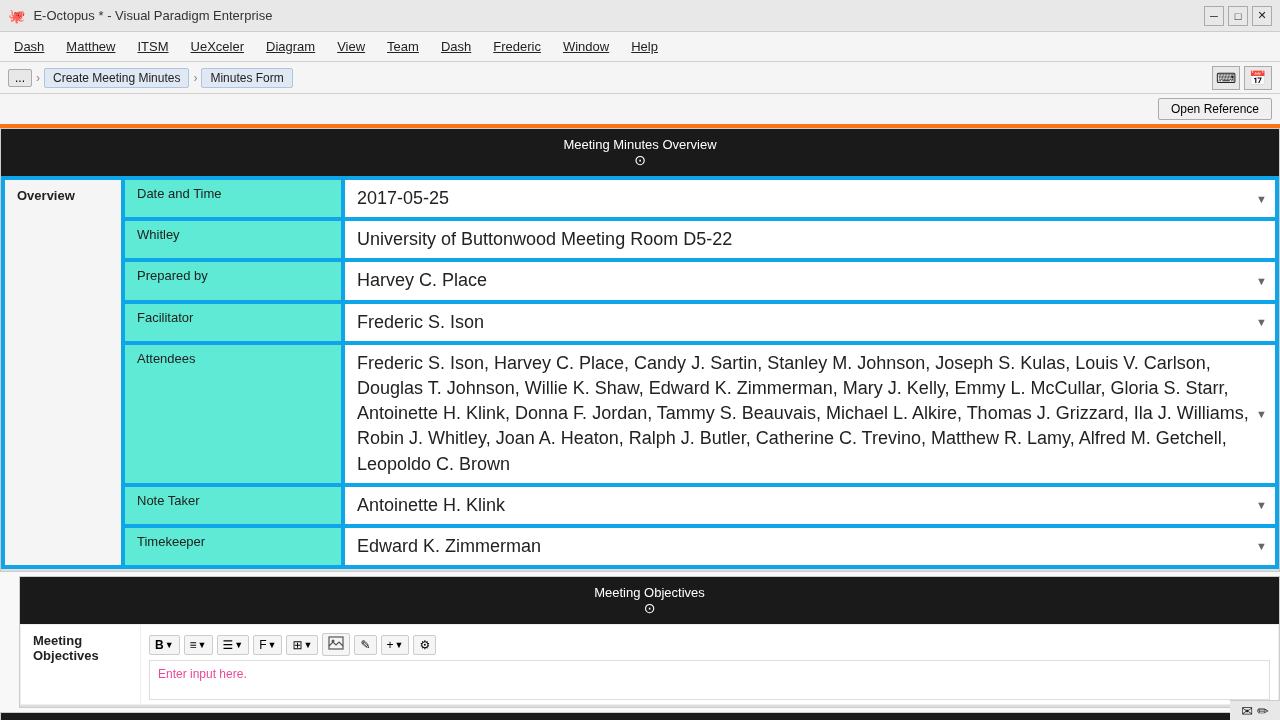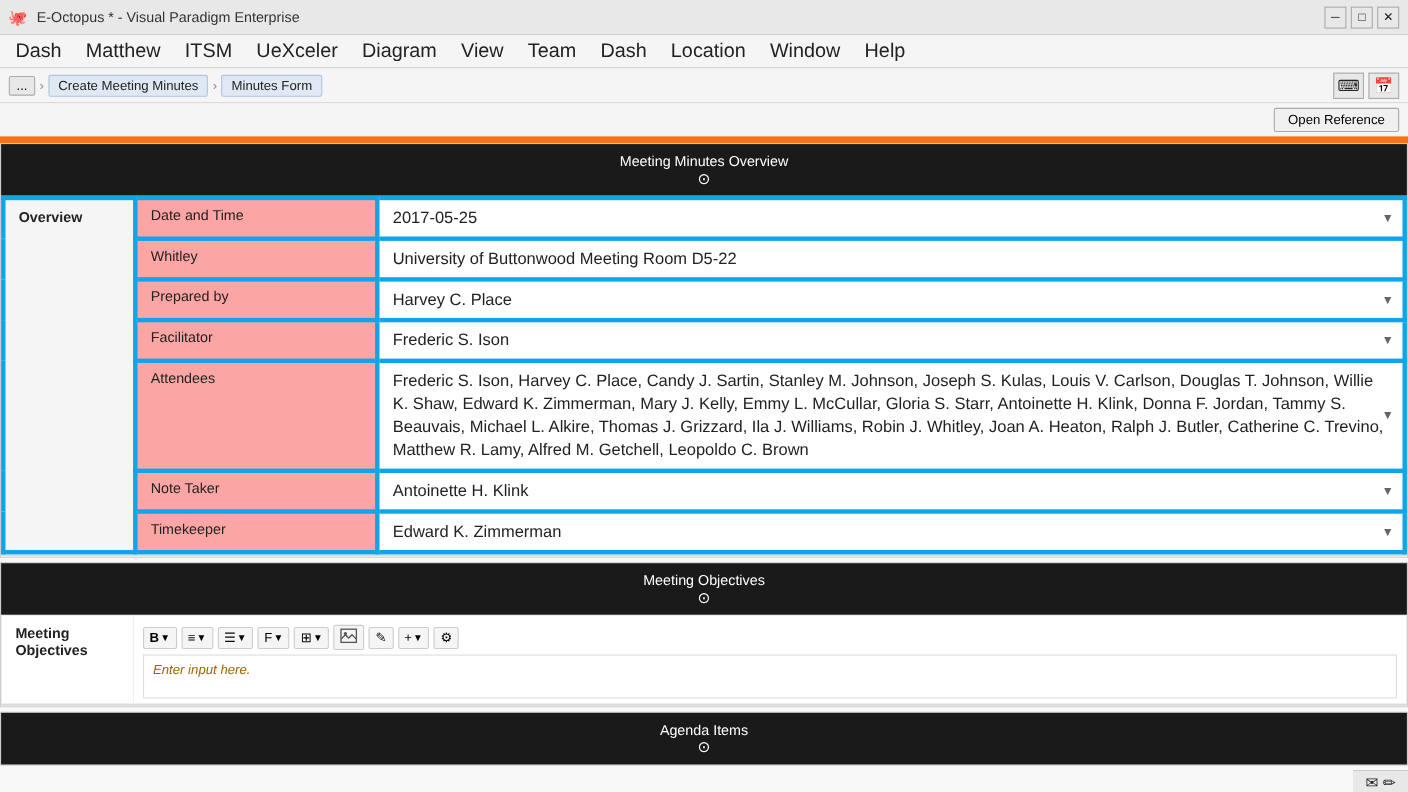--- a/index.html
+++ b/index.html
@@ -56,21 +56,22 @@
       display: flex;
       align-items: center;
       padding: 0 4px;
       border-bottom: 1px solid #d0d0d0;
       gap: 2px;
     }
     .menu-item {
       padding: 4px 10px;
       cursor: pointer;
       border-radius: 2px;
-      font-size: 18px;
+      font-size: 13px;
+      text-decoration: underline;
     }
 
     
     .breadcrumb-bar {
       background: #f5f5f5;
       height: 32px;
       display: flex;
       align-items: center;
       padding: 0 8px;
       border-bottom: 1px solid #d0d0d0;
@@ -122,21 +123,21 @@
       height: calc(720px - 32px - 30px - 32px);
       overflow-y: auto;
       display: flex;
       flex-direction: column;
     }
 
     
     .top-toolbar {
       background: #f5f5f5;
       padding: 4px 8px;
-      border-bottom: 6px solid #f97316;
+      border-bottom: 4px solid #f97316;
       display: flex;
       justify-content: flex-end;
     }
     .open-ref-btn {
       padding: 3px 12px;
       background: #f0f0f0;
       border: 1px solid #aaa;
       cursor: pointer;
       font-size: 12px;
       border-radius: 2px;
@@ -177,40 +178,40 @@
       width: 120px;
       padding: 8px 12px;
       font-weight: 600;
       font-size: 13px;
       background: #f5f5f5;
       vertical-align: middle;
     }
     .overview-field-col {
       width: 220px;
       padding: 6px 12px;
-      background: #fca5a5;
+      background: #5eead4;
       font-weight: 500;
       font-size: 13px;
       vertical-align: middle;
     }
     .overview-value-col {
       padding: 6px 12px;
       vertical-align: middle;
       position: relative;
     }
     .dropdown-arrow {
       position: absolute;
       right: 8px;
       top: 50%;
       transform: translateY(-50%);
       font-size: 11px;
       color: #666;
     }
     .overview-value-text {
-      font-size: 15px;
+      font-size: 18px;
       padding-right: 20px;
       line-height: 1.4;
     }
 
     
     .objectives-section {
       background: #fff;
       border-bottom: 2px solid #ddd;
     }
     .obj-label-col {
@@ -238,23 +239,22 @@
       font-size: 12px;
       border-radius: 2px;
       display: flex;
       align-items: center;
       gap: 1px;
     }
     .editor-area {
       min-height: 40px;
       border: 1px solid #ddd;
       padding: 6px 8px;
-      color: #a16207;
-      font-size: 12px;
-      font-style: italic;
+      color: #ec4899;
+      font-size: 12px;
     }
 
     
     .main-content::-webkit-scrollbar {
       width: 12px;
     }
     .main-content::-webkit-scrollbar-track {
       background: #f0f0f0;
     }
     .main-content::-webkit-scrollbar-thumb {
@@ -293,21 +293,21 @@
 
 <div class="menu-bar">
   <div class="menu-item">Dash</div>
   <div class="menu-item">Matthew</div>
   <div class="menu-item">ITSM</div>
   <div class="menu-item">UeXceler</div>
   <div class="menu-item">Diagram</div>
   <div class="menu-item">View</div>
   <div class="menu-item">Team</div>
   <div class="menu-item">Dash</div>
-  <div class="menu-item">Location</div>
+  <div class="menu-item">Frederic</div>
   <div class="menu-item">Window</div>
   <div class="menu-item">Help</div>
 </div>
 
 <div class="breadcrumb-bar">
   <button class="breadcrumb-more">...</button>
   <span class="breadcrumb-arrow">›</span>
   <div class="breadcrumb-item">
     <span>Create Meeting Minutes</span>
   </div>
@@ -383,21 +383,21 @@
             <td class="overview-value-col">
               <span class="overview-value-text">Edward K. Zimmerman</span>
               <span class="dropdown-arrow">▼</span>
             </td>
           </tr>
         </tbody>
       </table>
     </div>
   </div>
 
-  <div class="section-wrapper" style="margin-top: 4px;">
+  <div class="section-wrapper" style="margin-top: 4px; margin-left: 19px;">
     <div class="section-header">
       <span>Meeting Objectives</span>
       <span class="section-collapse-btn">⊙</span>
     </div>
     <div class="objectives-section">
       <table class="obj-table">
         <tbody>
             <tr>
           <td class="obj-label-col">Meeting Objectives</td>
           <td class="obj-editor-col">

